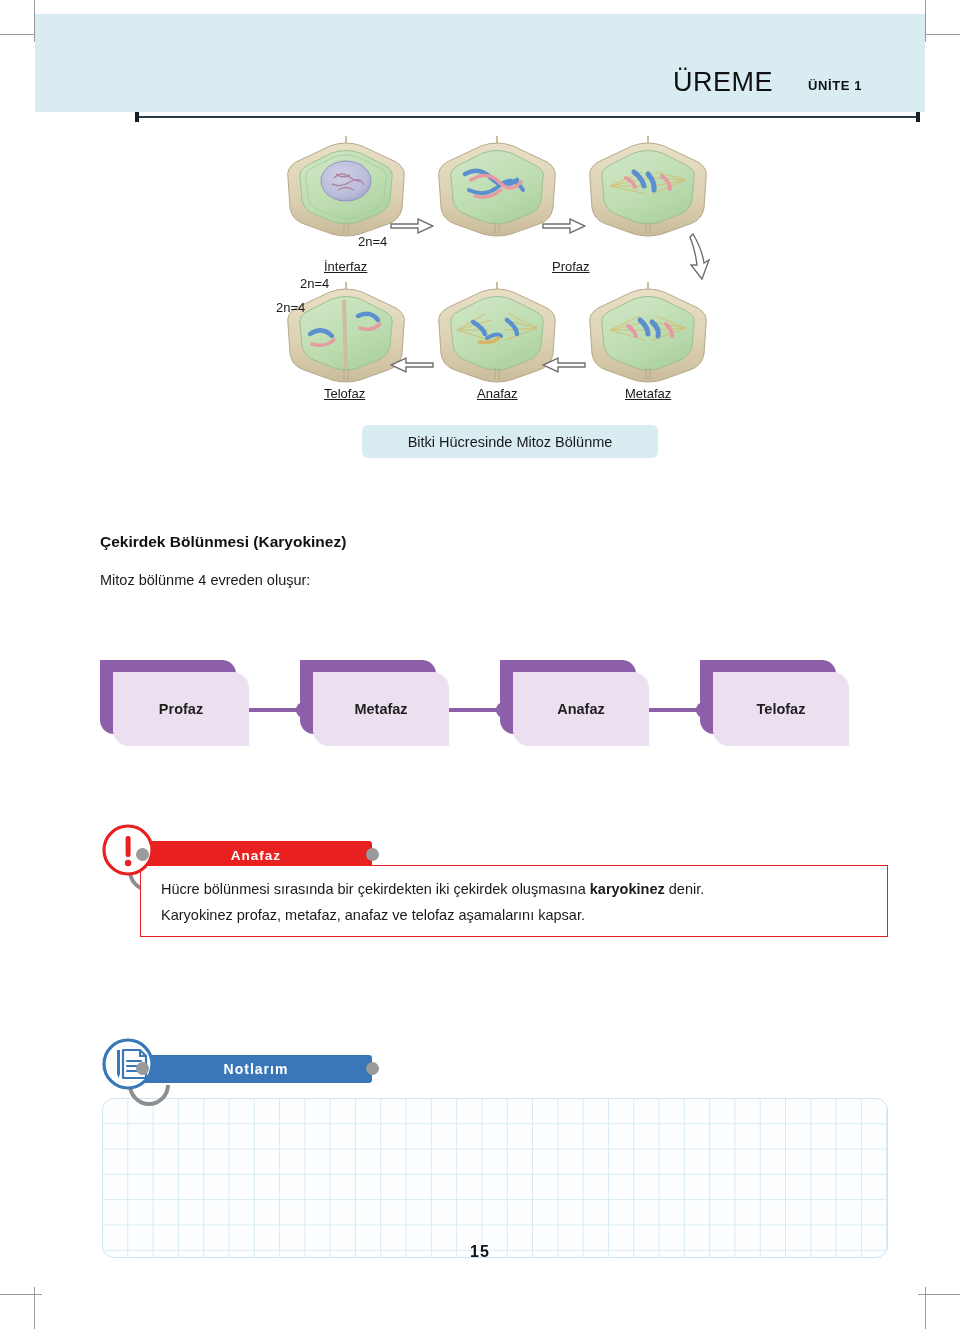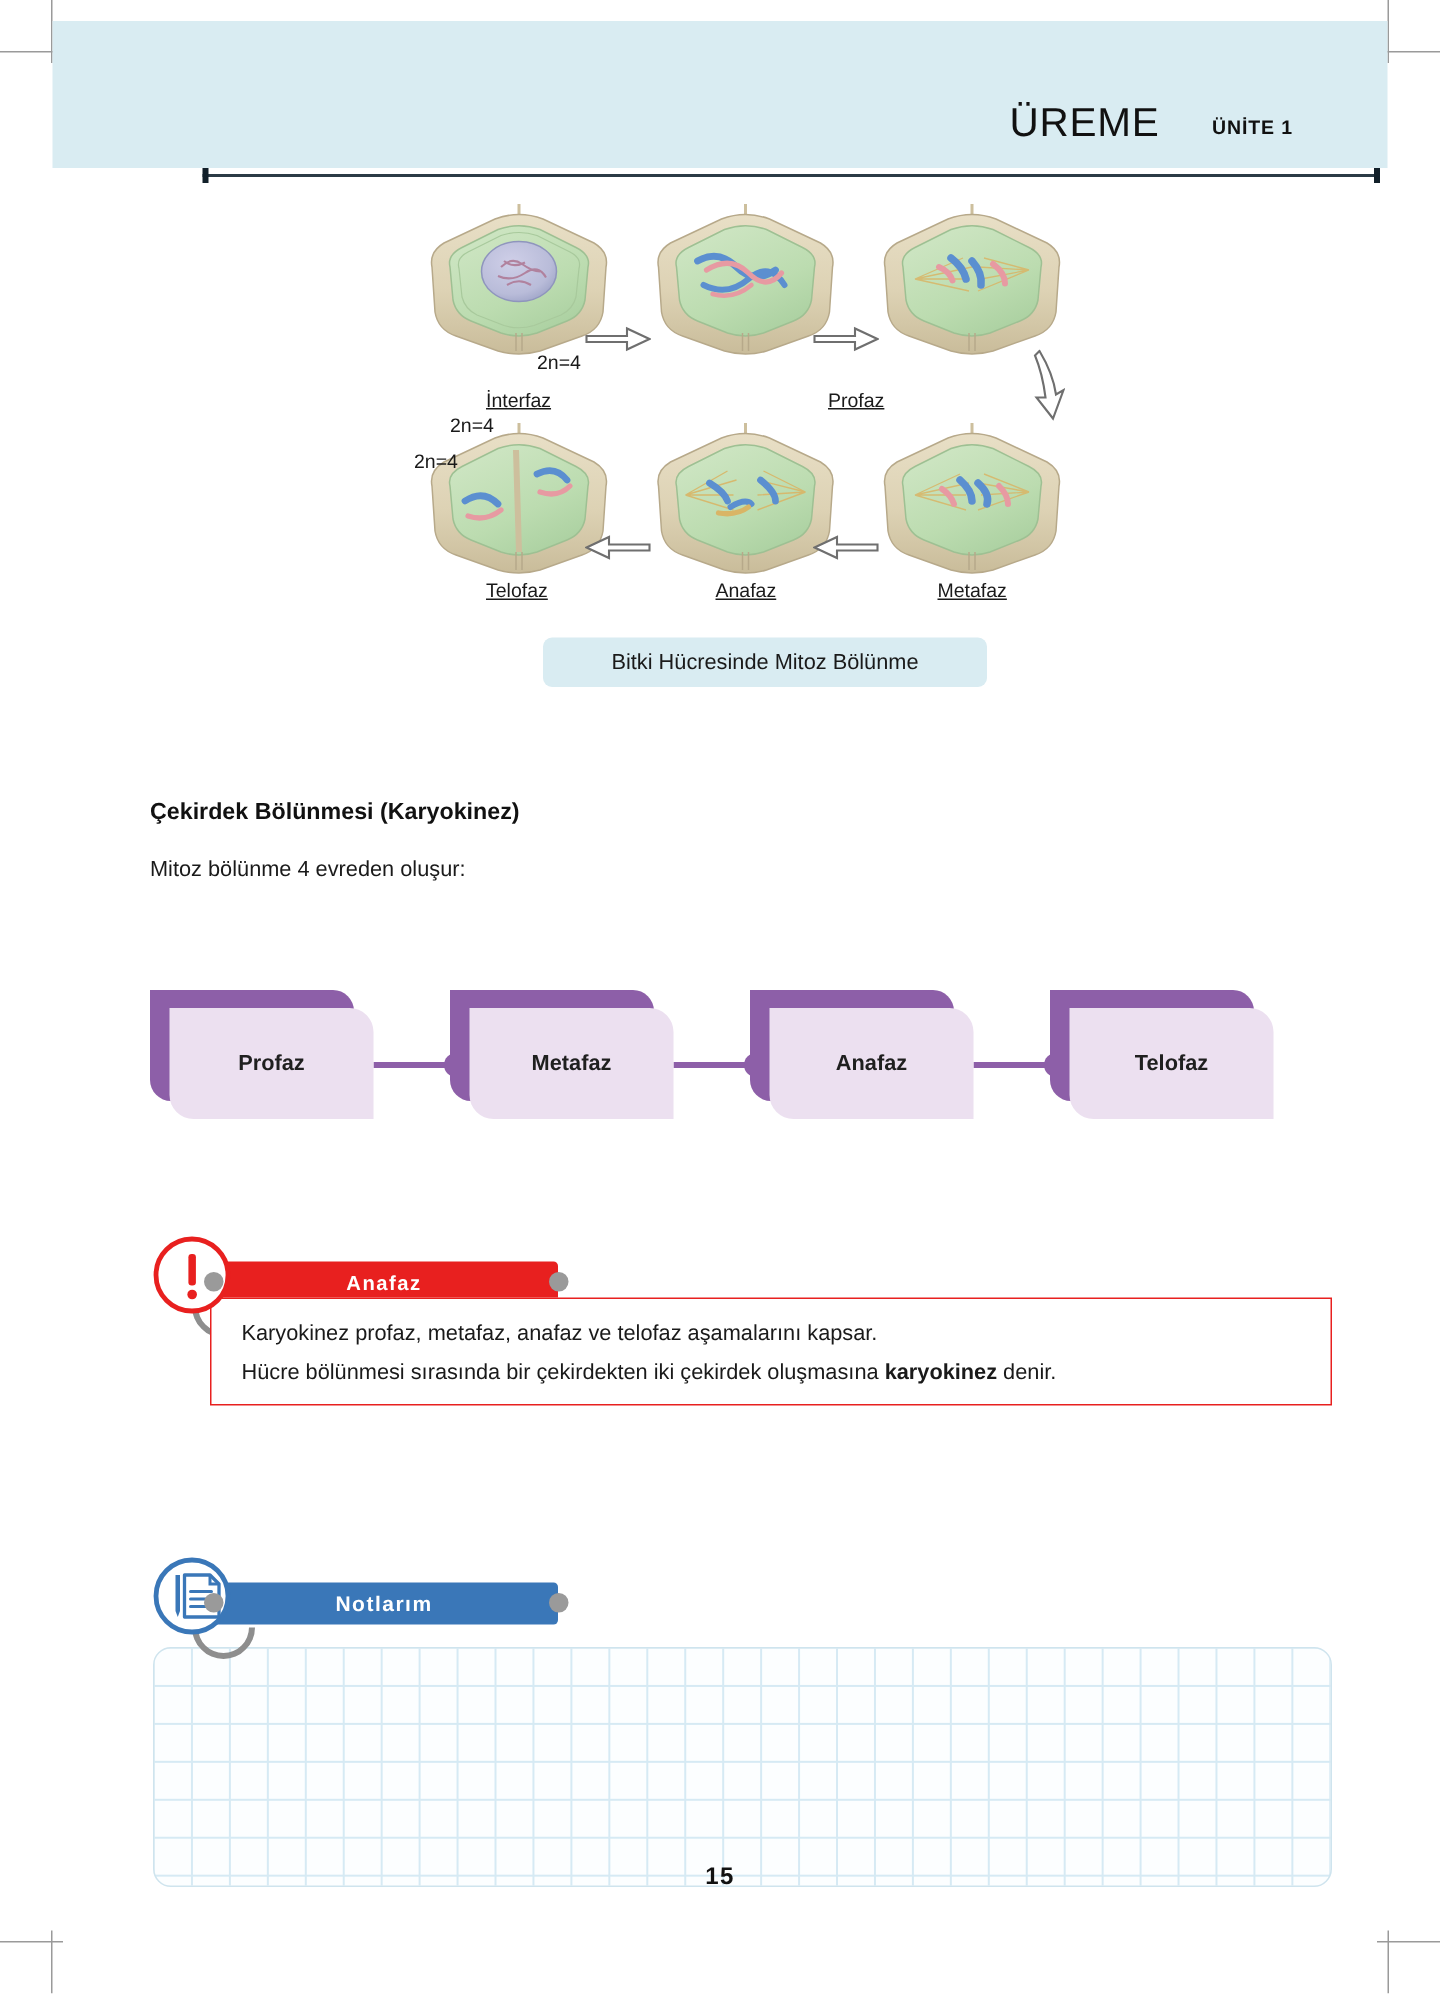--- a/index.html
+++ b/index.html
@@ -609,22 +609,22 @@
       <rect x="25.6" y="14" width="5" height="21" rx="2.2" fill="#e8201f"></rect>
       <circle cx="28.1" cy="41" r="3.2" fill="#e8201f"></circle>
     </svg>
   </div>
   <div id="dikkat-banner">
     <span id="dikkat-banner-label">Anafaz</span>
   </div>
   <div class="banner-dot-left"></div>
   <div class="banner-dot-right"></div>
   <div id="dikkat-body">
+    <p><span>Hücre bölünmesi sırasında bir çekirdekten iki çekirdek oluşmasına </span><b>karyokinez</b><span> denir.</span></p>
     <p>Karyokinez profaz, metafaz, anafaz ve telofaz aşamalarını kapsar.</p>
-    <p><span>Hücre bölünmesi sırasında bir çekirdekten iki çekirdek oluşmasına </span><b>karyokinez</b><span> denir.</span></p>
   </div>
 </div>
 
 <div id="notes-section">
   <div id="notes-hook"></div>
   <div id="notes-icon">
     <svg width="56" height="56" viewBox="0 0 56 56">
       <circle cx="28" cy="28" r="24" fill="#ffffff" stroke="#3a77b8" stroke-width="3.2"></circle>
       <path d="M23 14 L40 14 L46 20 L46 42 L23 42 Z" fill="#ffffff" stroke="#3a77b8" stroke-width="2.2" stroke-linejoin="round"></path>
       <path d="M40 14 L40 20 L46 20" fill="none" stroke="#3a77b8" stroke-width="2"></path>

